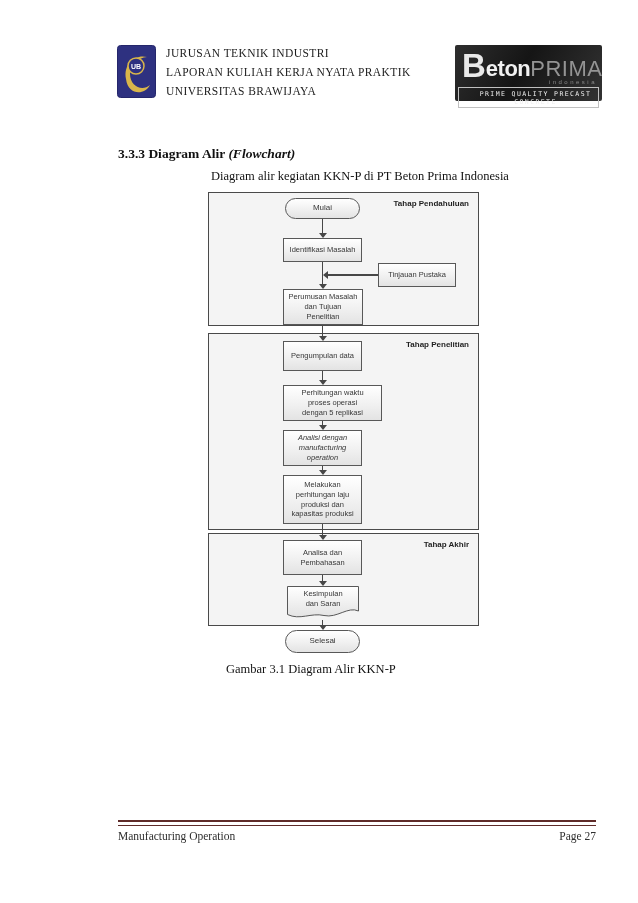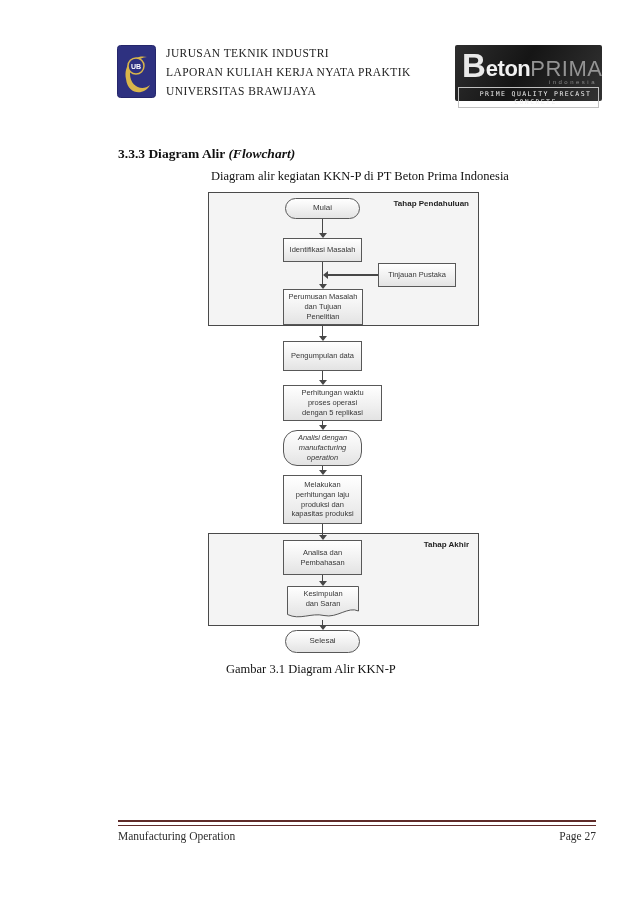--- a/index.html
+++ b/index.html
@@ -35,21 +35,21 @@
   .phase { position:absolute; left:0; width:271px; background:#f4f4f4; border:1px solid #4a4a4a; }
   .phase-s1 { top:0; height:134px; }
   .phase-s2 { top:141px; height:197px; }
   .phase-s3 { top:341px; height:93px; }
   .phase-label { position:absolute; top:6px; right:9px; font-size:8px; font-weight:bold; color:#1f1f1f; }
 
   .node { position:absolute; background:linear-gradient(180deg,#ffffff 0%,#efefef 60%,#e3e3e3 100%);
     border:1px solid #585858; display:flex; align-items:center; justify-content:center;
     text-align:center; font-size:7.5px; line-height:1.32; color:#383838; white-space:pre-line; z-index:2; }
   .pill { border-radius:12px; font-size:8px; }
-  .italic { font-style:italic;border-radius:14px; }
+  .italic { font-style:italic; }
 
   .n-mulai        { left:77px;  top:6px;   width:75px; height:21px; }
   .n-identifikasi { left:75px;  top:46px;  width:79px; height:24px; }
   .n-tinjauan     { left:170px; top:71px;  width:78px; height:24px; }
   .n-perumusan    { left:75px;  top:97px;  width:80px; height:36px; }
   .n-pengumpulan  { left:75px;  top:149px; width:79px; height:30px; }
   .n-perhitungan  { left:75px;  top:193px; width:99px; height:36px; }
   .n-analisi      { left:75px;  top:238px; width:79px; height:36px; }
   .n-melakukan    { left:75px;  top:283px; width:79px; height:49px; }
   .n-analisa      { left:75px;  top:348px; width:79px; height:35px; }
@@ -117,20 +117,23 @@
 
   <div class="heading"><span>3.3.3 Diagram Alir </span><span class="it">(Flowchart)</span></div>
 
   <div class="subtitle">Diagram alir kegiatan KKN-P di PT Beton Prima Indonesia</div>
 
   <div class="flowchart">
 
     <div class="phase phase-s1">
       <div class="phase-label">Tahap Pendahuluan</div>
     </div>
+    <div class="phase phase-s2">
+      <div class="phase-label">Tahap Penelitian</div>
+    </div>
     <div class="phase phase-s3">
       <div class="phase-label">Tahap Akhir</div>
     </div>
 
     <div class="node pill n-mulai">Mulai</div>
     <div class="node n-identifikasi">Identifikasi Masalah</div>
     <div class="node n-tinjauan">Tinjauan Pustaka</div>
     <div class="node n-perumusan">Perumusan Masalah
 dan Tujuan
 Penelitian</div>

